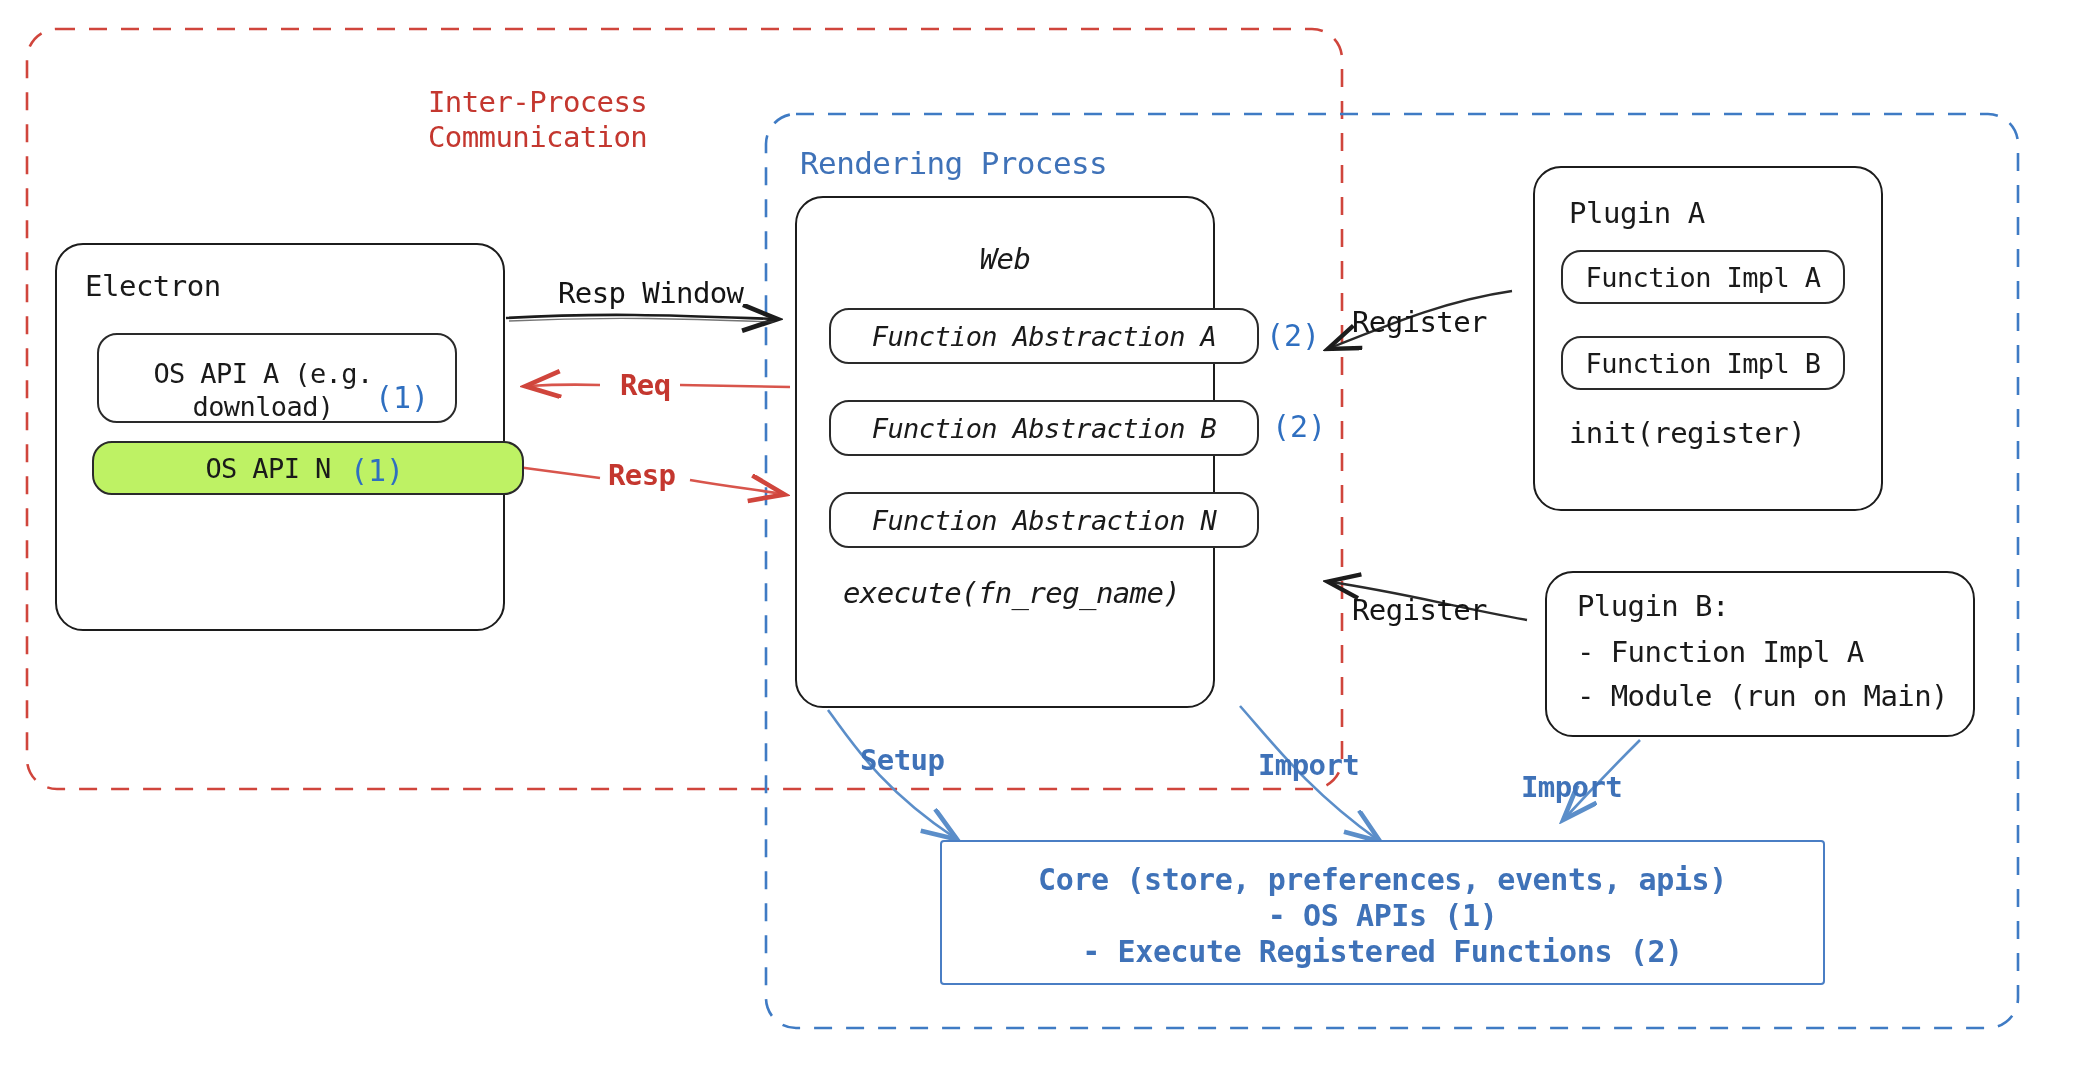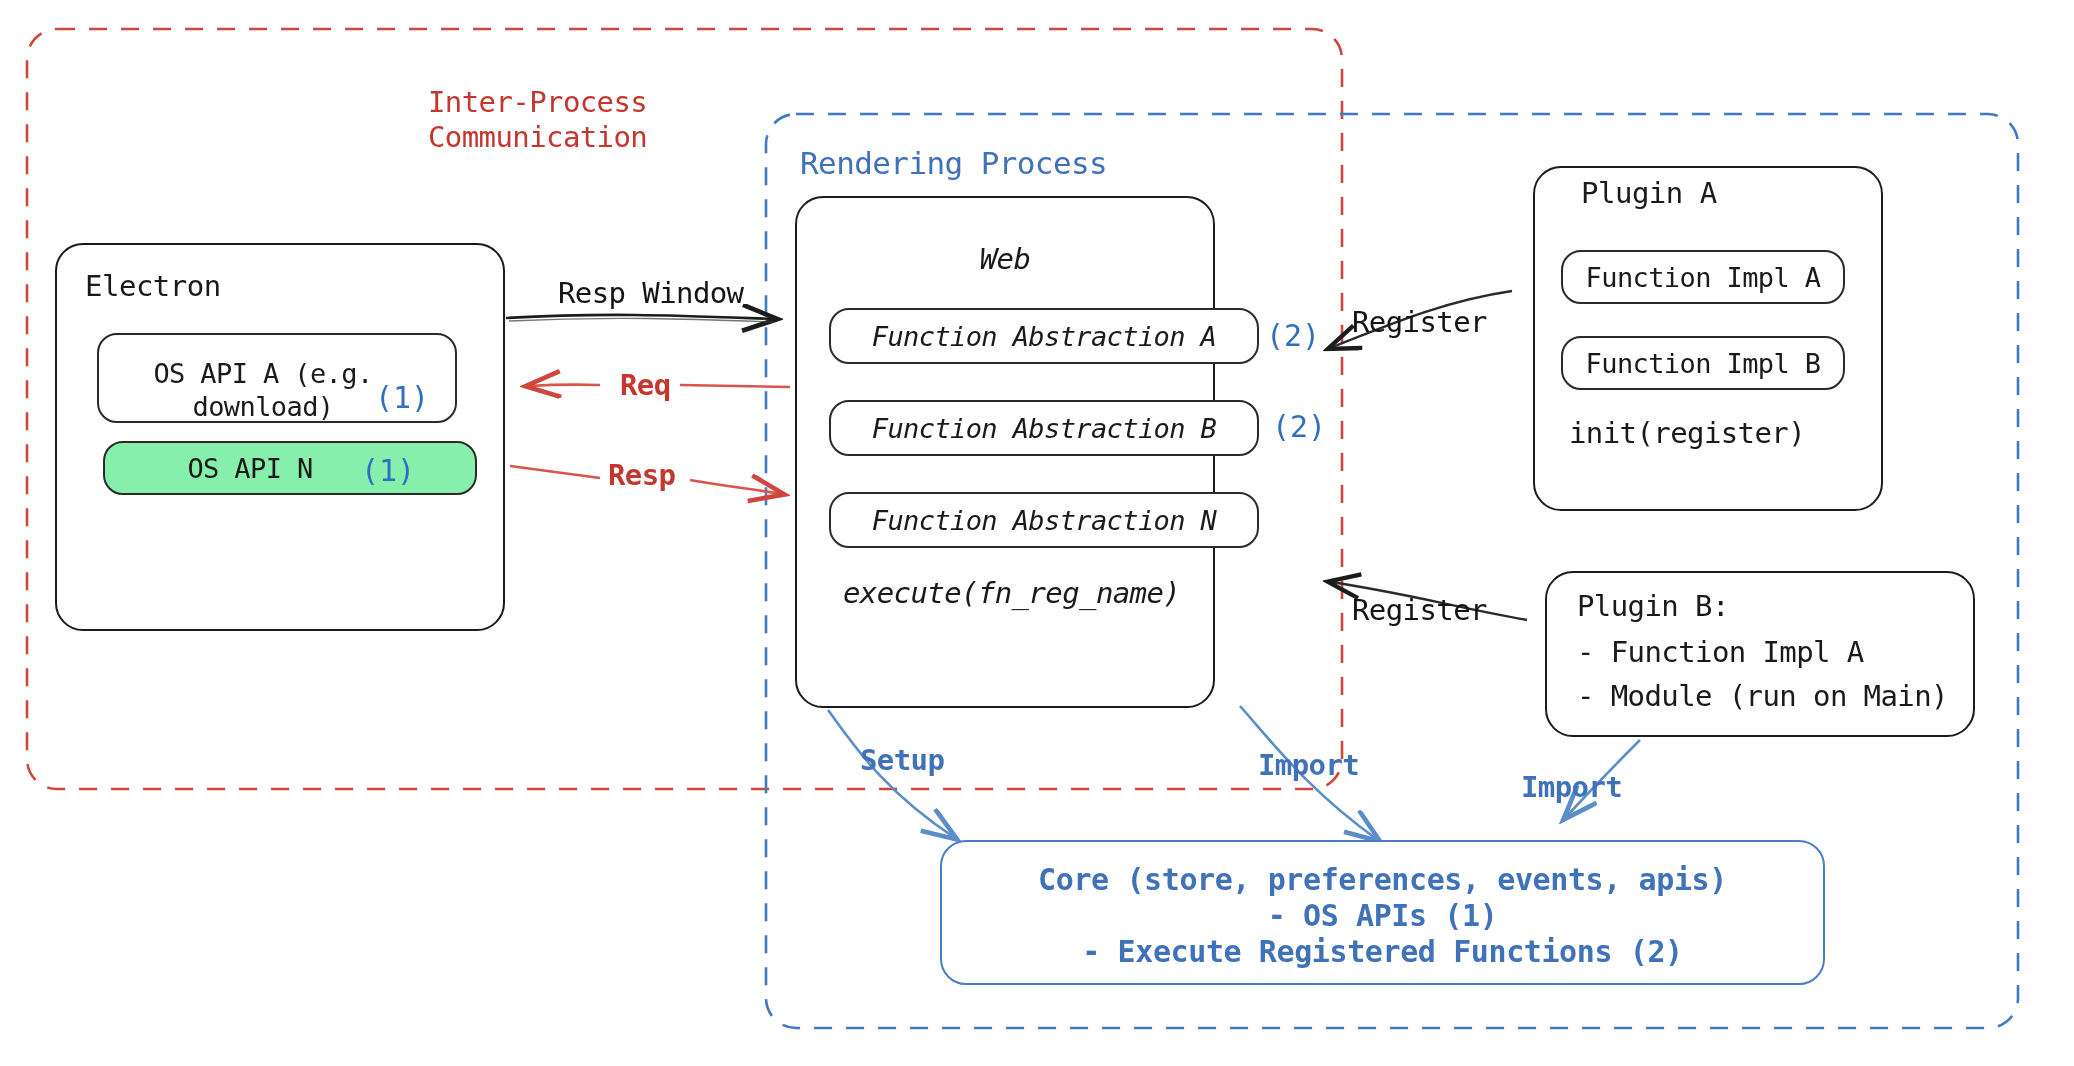--- a/index.html
+++ b/index.html
@@ -9,21 +9,21 @@
     width:2074px;height:1066px;position:relative;overflow:hidden;
   }
   .stage{position:absolute;left:0;top:0;width:2074px;height:1066px;}
   svg.layer{position:absolute;left:0;top:0;width:2074px;height:1066px;overflow:visible;}
   svg.layer.under{z-index:1;}
   .boxes{position:absolute;left:0;top:0;width:2074px;height:1066px;z-index:2;}
 
   .node{position:absolute;box-sizing:border-box;background:#ffffff;}
   .rb{border:2.2px solid #1c1c1c;border-radius:28px;}
   .rb-inner{border:2px solid #2a2a2a;border-radius:20px;padding-left:17px;}
-  .rb-blue{border:2.4px solid #4a7ec4;border-radius:26px;background:#ffffff;}
+  .rb-blue{border:2.4px solid #4a7ec4;border-radius:4px;background:#ffffff;}
 
   .lbl{
     font-family:"DejaVu Sans Mono","Liberation Mono",monospace;
     color:#1a1a1a;white-space:pre;
   }
   .title-in-box{position:absolute;font-size:29px;letter-spacing:-0.5px;}
   .center-text{
     position:absolute;left:0;right:0;text-align:center;
     font-size:29px;letter-spacing:-0.6px;color:#1a1a1a;white-space:pre;
   }
@@ -89,21 +89,21 @@
 
     <div class="node rb" style="left:55px;top:243px;width:450px;height:388px;">
       <div class="title-in-box lbl" style="left:28px;top:24px;">Electron</div>
 
       <div class="node rb-inner" style="left:40px;top:88px;width:360px;height:90px;background:#fff;">
         <div class="center-text" style="top:22px;font-size:27px;line-height:33px;left:-14px;right:14px;">OS API A (e.g.
 download)</div>
         <div class="marker" style="left:276px;top:45px;">(1)</div>
       </div>
 
-      <div class="node rb-inner" style="left:46px;top:196px;width:374px;height:54px;background:#86efac;">
+      <div class="node rb-inner" style="left:35px;top:196px;width:432px;height:54px;background:#bef264;">
         <div class="center-text" style="top:10px;font-size:27px;left:-40px;right:40px;">OS API N</div>
         <div class="marker" style="left:256px;top:10px;">(1)</div>
       </div>
     </div>
 
     <div class="node rb" style="left:795px;top:196px;width:420px;height:512px;font-style:italic;">
       <div class="center-text" style="top:44px;">Web</div>
 
       <div class="node rb-inner" style="left:32px;top:110px;width:430px;height:56px;">
         <div class="center-text" style="top:11px;font-size:27px;">Function Abstraction A</div>
@@ -117,21 +117,21 @@
         <div class="center-text" style="top:11px;font-size:27px;">Function Abstraction N</div>
       </div>
 
       <div class="plugin-line" style="left:46px;top:378px;">execute(fn_reg_name)</div>
     </div>
 
     <div class="marker" style="left:1266px;top:318px;">(2)</div>
     <div class="marker" style="left:1272px;top:409px;">(2)</div>
 
     <div class="node rb" style="left:1533px;top:166px;width:350px;height:345px;">
-      <div class="title-in-box lbl" style="left:34px;top:8px;margin-left:12px;">Plugin A</div>
+      <div class="title-in-box lbl" style="left:34px;top:28px;">Plugin A</div>
 
       <div class="node rb-inner" style="left:26px;top:82px;width:284px;height:54px;">
         <div class="center-text" style="top:10px;font-size:27px;">Function Impl A</div>
       </div>
 
       <div class="node rb-inner" style="left:26px;top:168px;width:284px;height:54px;">
         <div class="center-text" style="top:10px;font-size:27px;">Function Impl B</div>
       </div>
 
       <div class="plugin-line" style="left:34px;top:248px;">init(register)</div>

